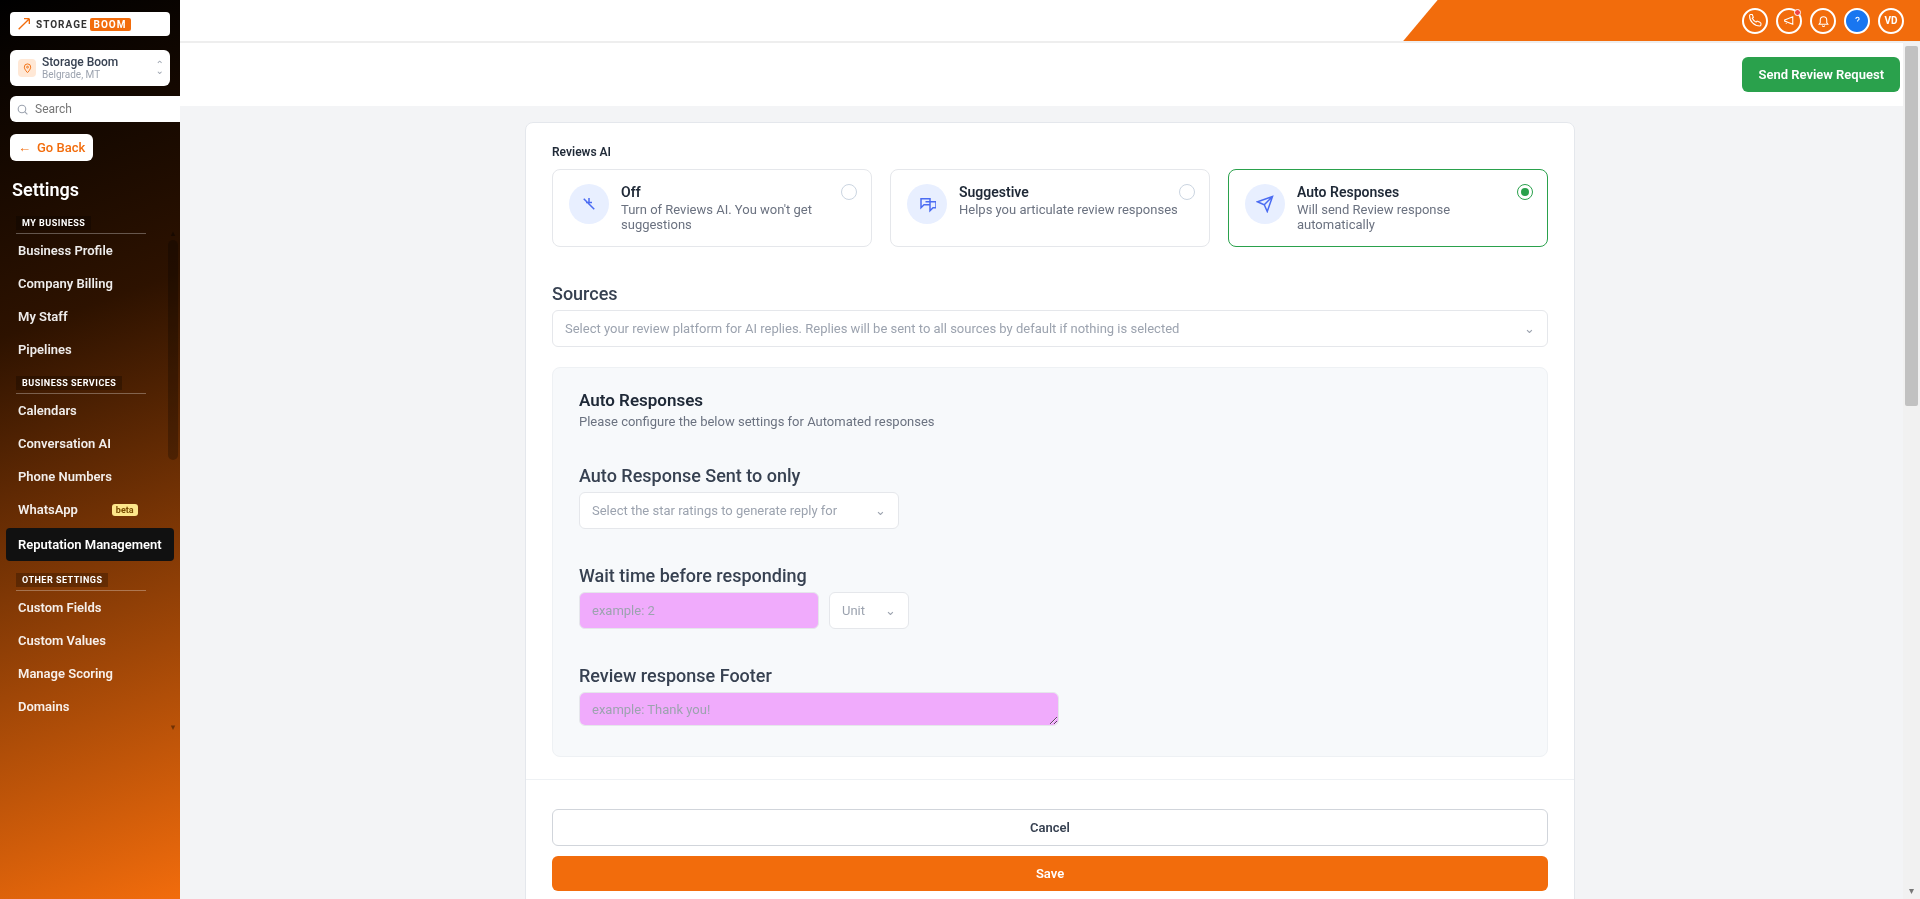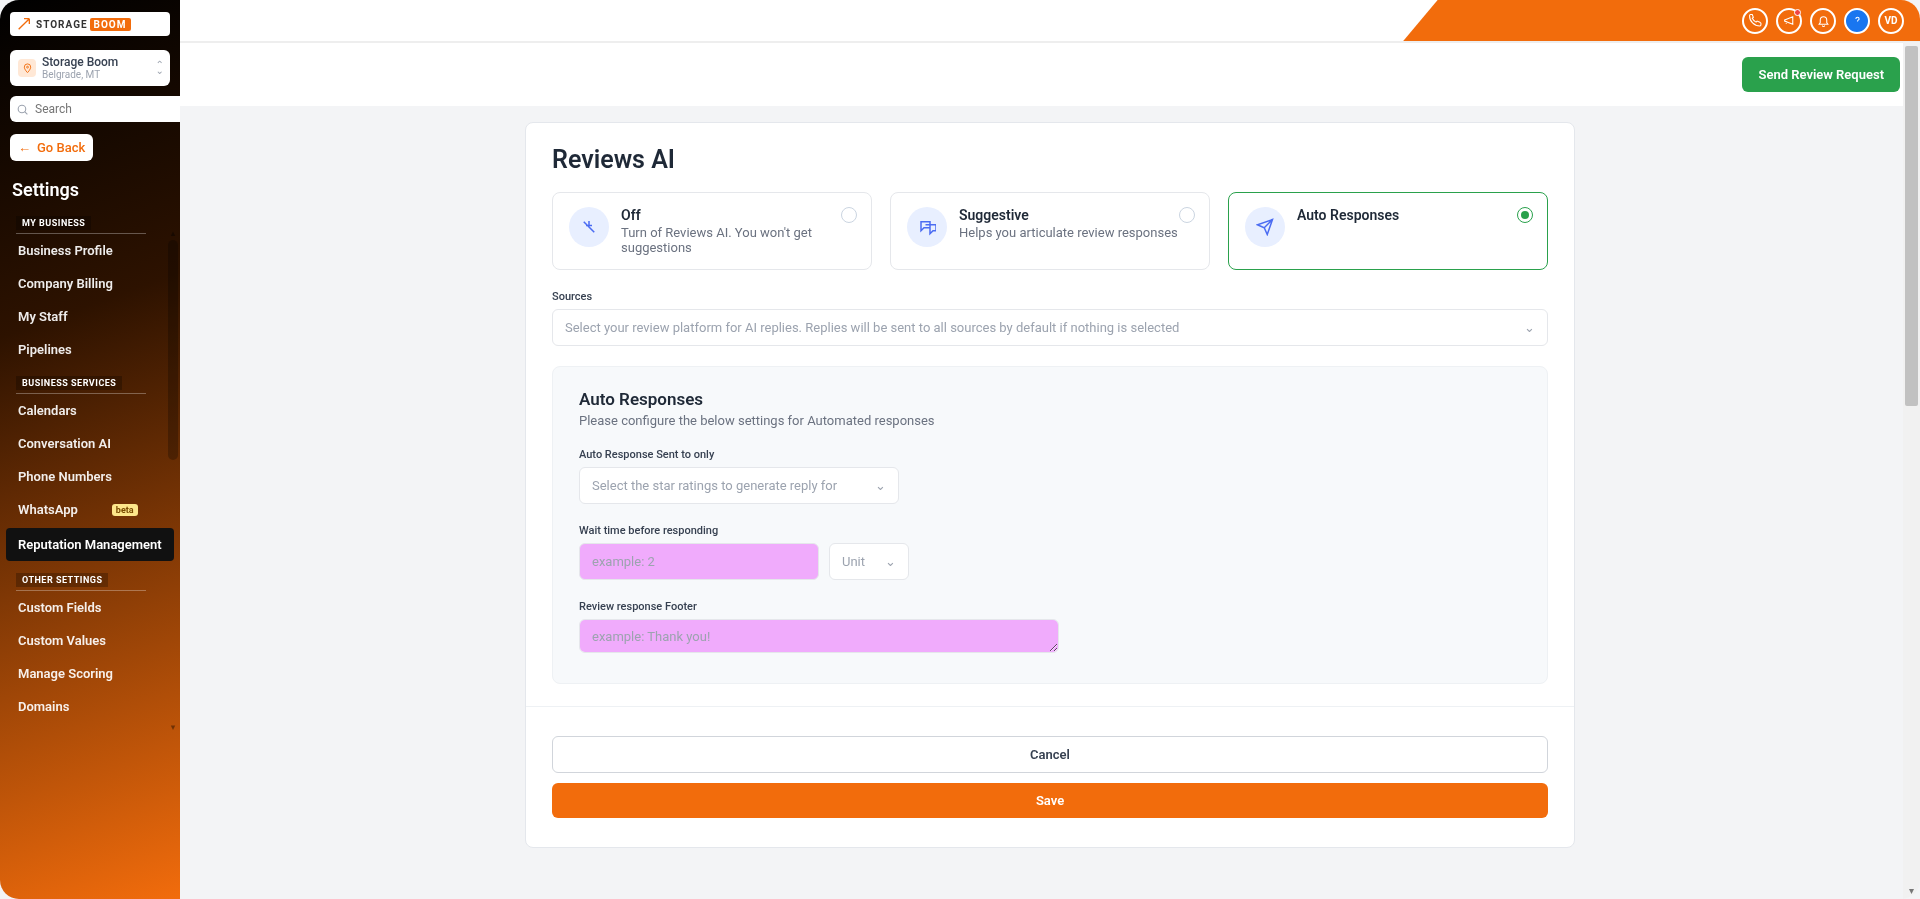--- a/index.html
+++ b/index.html
@@ -9,21 +9,21 @@
     --border: #e4e7ec;
     --text-dark: #1f2937;
     --text-mid: #374151;
     --text-light: #6b7280;
     --placeholder: #9ca3af;
     --bg: #f3f4f6;
     --panel-bg: #f7f9fb;
   }
   * { box-sizing: border-box; font-family: -apple-system, BlinkMacSystemFont, "Segoe UI", Roboto, Arial, sans-serif; }
   body { margin:0; background:var(--bg); color:var(--text-dark); }
-  .app { display:flex; height:899px; width:1920px; overflow:hidden; position:relative;border-radius:19px; }
+  .app { display:flex; height:899px; width:1920px; overflow:hidden; position:relative; }
 
   
   .sidebar { width:180px; flex:0 0 180px; background:linear-gradient(160deg,#000 0%,#2d1200 35%,#f26c0c 100%); color:#fff; display:flex; flex-direction:column; font-size:13px; position:relative; }
   .sb-head { padding:12px 10px 8px; }
   .logo { background:#fff; border-radius:4px; padding:4px 6px; display:flex; align-items:center; gap:4px; height:24px; }
   .logo-icon { width:16px; height:16px; }
   .logo-text { font-size:10px; letter-spacing:1px; font-weight:700; color:#333; }
   .logo-text .boom { background:#f26c0c; color:#fff; padding:1px 4px; border-radius:2px; margin-left:2px; }
 
   .loc-box { margin:6px 10px; background:#fff; border-radius:6px; padding:6px 8px; display:flex; align-items:center; gap:6px; position:relative; }
@@ -72,35 +72,35 @@
 
   .content-scroll { flex:1; overflow-y:auto; position:relative; padding:0 0 20px;}
   .top-strip { background:#fff; padding:14px 20px; display:flex; justify-content:flex-end; border-top:1px solid #eee;}
   .btn { border:none; border-radius:6px; padding:10px 16px; font-size:13px; font-weight:600; cursor:pointer; }
   .btn-green { background:#2aa14c; color:#fff; }
   .btn-orange { background:#f26c0c; color:#fff; }
   .btn-ghost { background:#fff; color:#374151; border:1px solid #d1d5db; }
 
   .card { background:#fff; border:1px solid var(--border); border-radius:8px; margin:16px auto 0; width:1050px; }
   .card-pad { padding:22px 26px; }
-  .h-sec { font-size:25px; font-weight:600; margin:0 0 18px; color:#1f2937;}
+  .h-sec { font-size:12px; font-weight:600; margin:0 0 10px; color:#1f2937;}
 
   .options { display:flex; gap:18px; }
   .opt { flex:1; border:1px solid #e5e7eb; border-radius:8px; padding:14px 16px; display:flex; align-items:flex-start; gap:12px; position:relative; cursor:pointer; background:#fff;}
   .opt.selected { border:1.5px solid #2aa14c; }
   .opt-icon { width:40px; height:40px; border-radius:50%; background:#e8efff; display:flex; align-items:center; justify-content:center; flex-shrink:0;}
   .opt-icon svg { width:18px; height:18px; stroke:#4b6cf2; fill:none; stroke-width:2;}
   .opt-body { flex:1; }
   .opt-title { font-size:14px; font-weight:600; color:#1f2937; margin-bottom:2px;}
   .opt-desc { font-size:13px; color:#6b7280; }
   .radio { position:absolute; top:14px; right:14px; width:16px; height:16px; border:1.5px solid #cbd5e1; border-radius:50%; display:flex; align-items:center; justify-content:center;}
   .opt.selected .radio { border-color:#2aa14c; }
   .opt.selected .radio::after { content:""; width:8px; height:8px; background:#2aa14c; border-radius:50%; }
 
-  .label { font-size:11px; font-weight:500; color:#374151; margin:20px 0 6px; }
+  .label { font-size:18px; font-weight:500; color:#374151; margin:36px 0 6px; }
   .select { width:100%; border:1px solid #e5e7eb; border-radius:6px; padding:10px 12px; font-size:13px; color:var(--placeholder); background:#fff; display:flex; align-items:center; justify-content:space-between; cursor:pointer;}
   .select .chev { color:#9ca3af; }
 
   .panel { margin:20px 0 0; background:var(--panel-bg); border:1px solid #eef1f4; border-radius:8px; padding:22px 26px 26px; }
   .panel h3 { margin:0 0 4px; font-size:17px; font-weight:600; color:#1f2937;}
   .panel p.sub { margin:0 0 16px; font-size:13px; color:#6b7280;}
   .small-select { width:320px; }
   .unit-row { display:flex; gap:10px; }
   .unit-row .inp { width:240px; }
   .unit-row .unit { width:80px; }
@@ -268,20 +268,21 @@
                 <div class="radio"></div>
               </div>
               <div class="opt selected">
                 <div class="opt-icon">
                   <svg viewBox="0 0 24 24">
                     <path d="M22 2L11 13M22 2l-7 20-4-9-9-4 20-7z"></path>
                   </svg>
                 </div>
                 <div class="opt-body">
                   <div class="opt-title">Auto Responses</div>
+                  <div class="opt-desc">Will send Review response automatically</div>
                 </div>
                 <div class="radio"></div>
               </div>
             </div>
 
           <div class="label">Sources</div>
           <div class="select">
             <span>Select your review platform for AI replies. Replies will be sent to all sources by default if nothing is selected</span>
             <span class="chev">⌄</span>
           </div>

